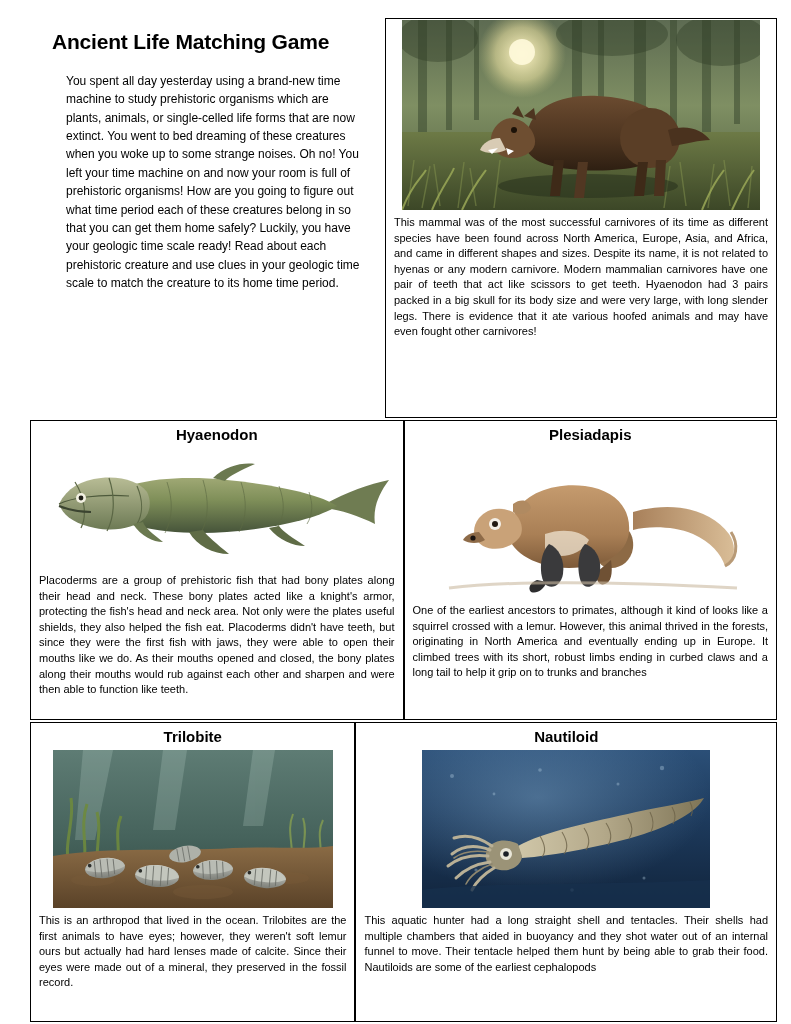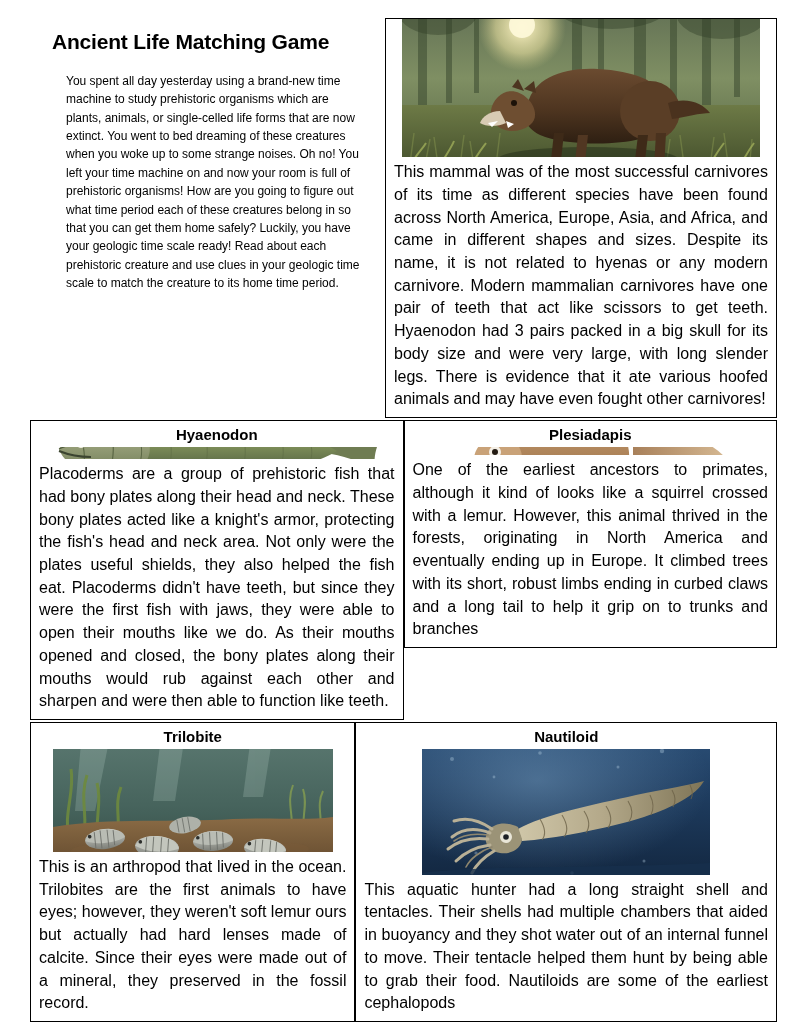--- a/index.html
+++ b/index.html
@@ -65,34 +65,34 @@
     font-size: 15px;
     padding: 5px 4px 4px 4px;
   }
   .card-art {
     display: flex;
     align-items: center;
     justify-content: center;
     overflow: hidden;
   }
   .card-text {
-    font-size: 16px;
+    font-size: 11px;
     line-height: 1.42;
     padding: 4px 8px 6px 8px;
     text-align: justify;
   }
 
   
   .card-hyaenodon { width: 393px; height: 400px; }
   .card-hyaenodon .card-art { height: 192px; padding: 0 16px; }
 
   .card-placoderms { width: 374px; height: 300px; }
   .card-placoderms .card-art { height: 122px; }
 
-  .card-plesiadapis { width: 374px; height: 228px; }
+  .card-plesiadapis { width: 374px; height: 300px; }
   .card-plesiadapis .card-art { height: 152px; }
 
   .card-trilobite { width: 332px; height: 300px; }
   .card-trilobite .card-art { height: 160px; }
 
   .card-nautiloid { width: 430px; height: 300px; }
   .card-nautiloid .card-art { height: 160px; }
 
   .spacer-row { height: 2px; }
 

